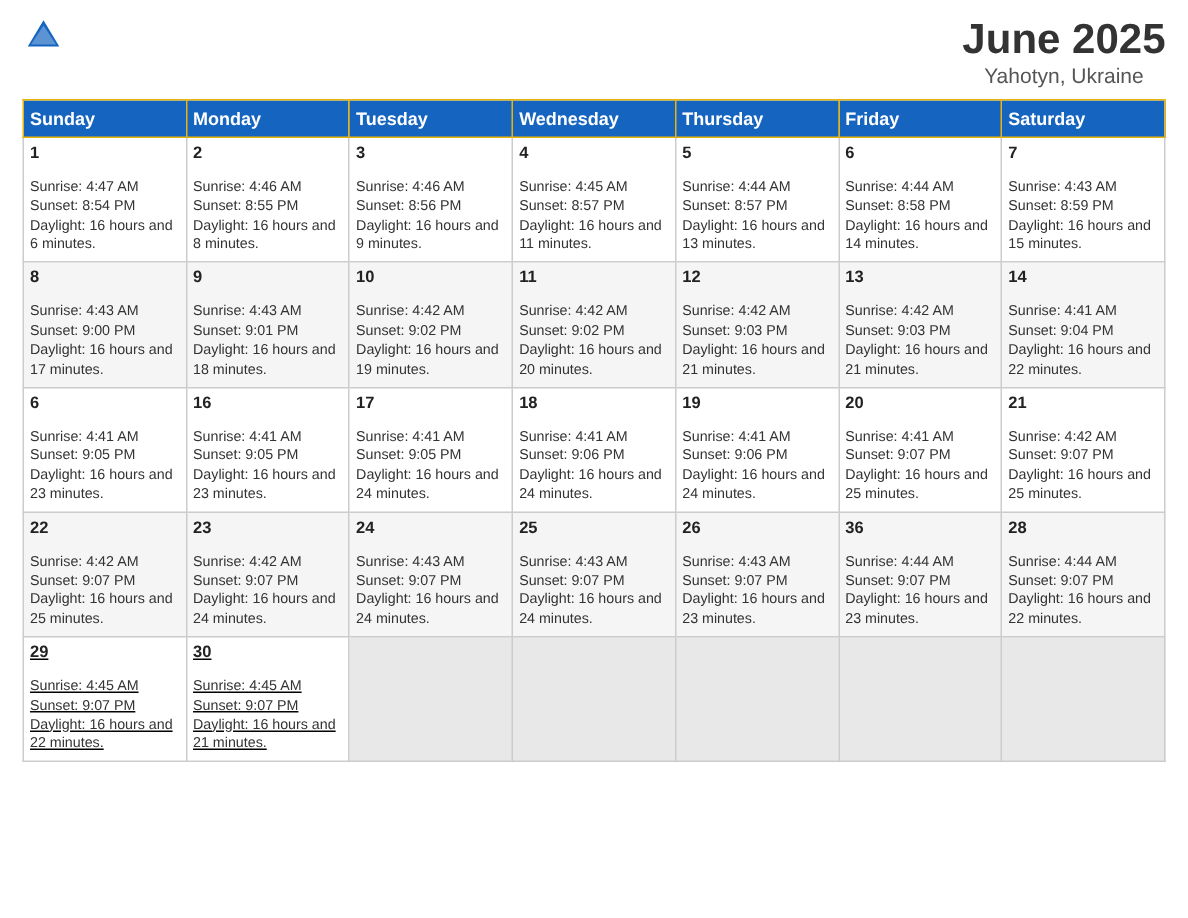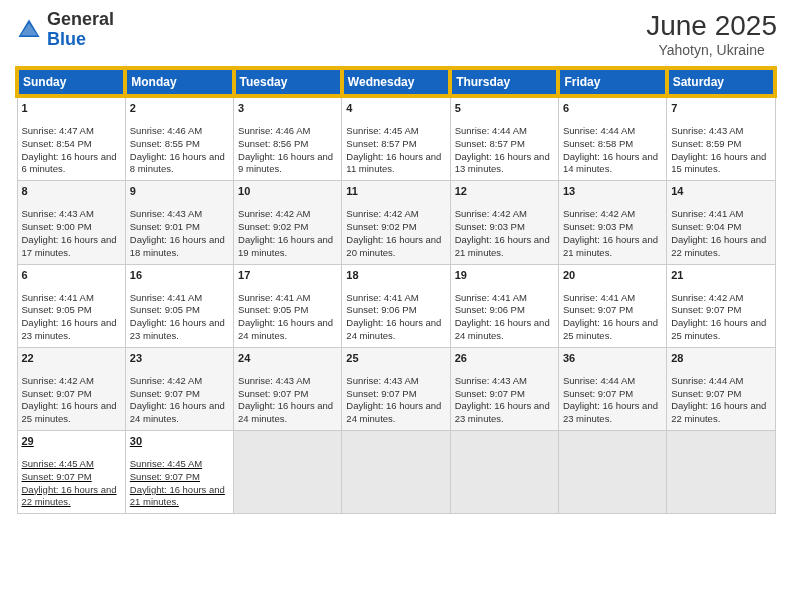--- a/index.html
+++ b/index.html
@@ -44,41 +44,41 @@
     .logo-icon {
       width: 28px;
       height: 28px;
       margin-right: 4px;
     }
     .title-area {
       text-align: right;
     }
     .month-title {
       font-size: 28px;
-      font-weight: normal;
+      font-weight: bold;
       color: #333;
     }
     .subtitle {
       font-size: 14px;
       color: #555;
       text-align: center;
     }
     .calendar {
       width: 100%;
       border-collapse: collapse;
       font-size: 10px;
     }
     .calendar thead th {
       background-color: #1565c0;
       color: #fff;
       padding: 5px 4px;
       text-align: left;
       font-size: 12px;
       font-weight: bold;
-      border: 4px solid #eab308;
+      border: 1px solid #eab308;
     }
     .calendar tbody td {
       vertical-align: top;
       padding: 4px 4px;
       border: 1px solid #ccc;
       width: calc(100% / 7);
       height: 80px;
       background: #fff;
     }
     .calendar tbody tr:nth-child(even) td {
@@ -107,24 +107,20 @@
 </head>
 <body>
 
 <div class="page">
   <div class="header">
     <div class="logo">
       <svg class="logo-icon" viewBox="0 0 40 40">
         <polygon points="20,5 35,30 5,30" fill="#1565c0"></polygon>
         <polygon points="20,10 32,28 8,28" fill="#fff" opacity="0.3"></polygon>
       </svg>
-      <div class="logo-text">
-        <span class="logo-general">General</span>
-        <span class="logo-blue">Blue</span>
-      </div>
     </div>
     <div class="title-area">
       <div class="month-title">June 2025</div>
       <div class="subtitle">Yahotyn, Ukraine</div>
     </div>
   </div>
 
   <table class="calendar">
     <thead>
       <tr>

